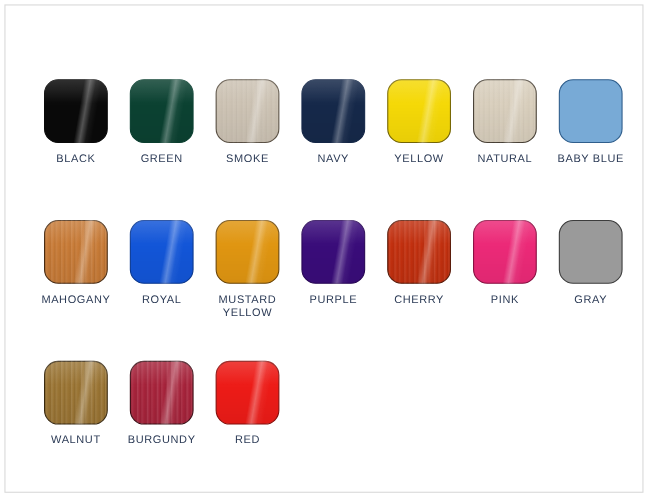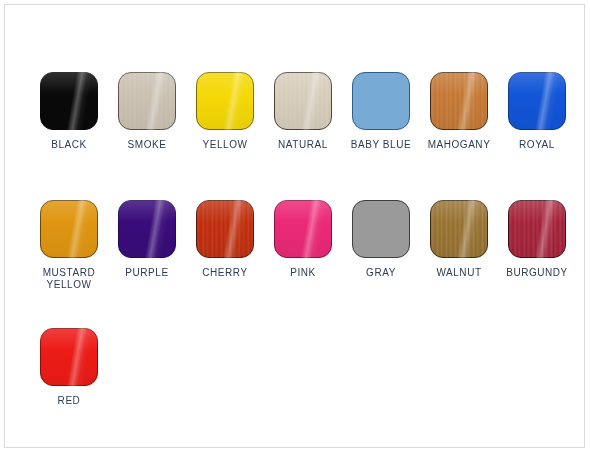--- a/index.html
+++ b/index.html
@@ -125,28 +125,42 @@
   <div id="grid">
       <div class="cell">
         <div class="swatch-wrap">
           <div class="swatch" style="background: rgb(10, 10, 10); border: 1.5px solid rgb(10, 10, 10);"></div>
           <div class="gloss"></div>
         </div>
         <div class="label">BLACK</div>
       </div>
       <div class="cell">
         <div class="swatch-wrap">
+          <div class="swatch" style="background: rgb(12, 66, 50); border: 1.5px solid rgb(12, 66, 50);"></div>
+          <div class="gloss"></div>
+        </div>
+        <div class="label">GREEN</div>
+      </div>
+      <div class="cell">
+        <div class="swatch-wrap">
           <div class="swatch" style="background: rgb(205, 195, 180); border: 1.5px solid rgb(93, 83, 70);"></div>
           <div class="grain soft"></div>
           <div class="gloss"></div>
         </div>
         <div class="label">SMOKE</div>
       </div>
       <div class="cell">
         <div class="swatch-wrap">
+          <div class="swatch" style="background: rgb(22, 41, 74); border: 1.5px solid rgb(22, 41, 74);"></div>
+          <div class="gloss"></div>
+        </div>
+        <div class="label">NAVY</div>
+      </div>
+      <div class="cell">
+        <div class="swatch-wrap">
           <div class="swatch" style="background: rgb(245, 217, 8); border: 1.5px solid rgb(122, 106, 5);"></div>
           <div class="gloss"></div>
         </div>
         <div class="label">YELLOW</div>
       </div>
       <div class="cell">
         <div class="swatch-wrap">
           <div class="swatch" style="background: rgb(217, 207, 189); border: 1.5px solid rgb(75, 67, 56);"></div>
           <div class="grain soft"></div>
           <div class="gloss"></div>

